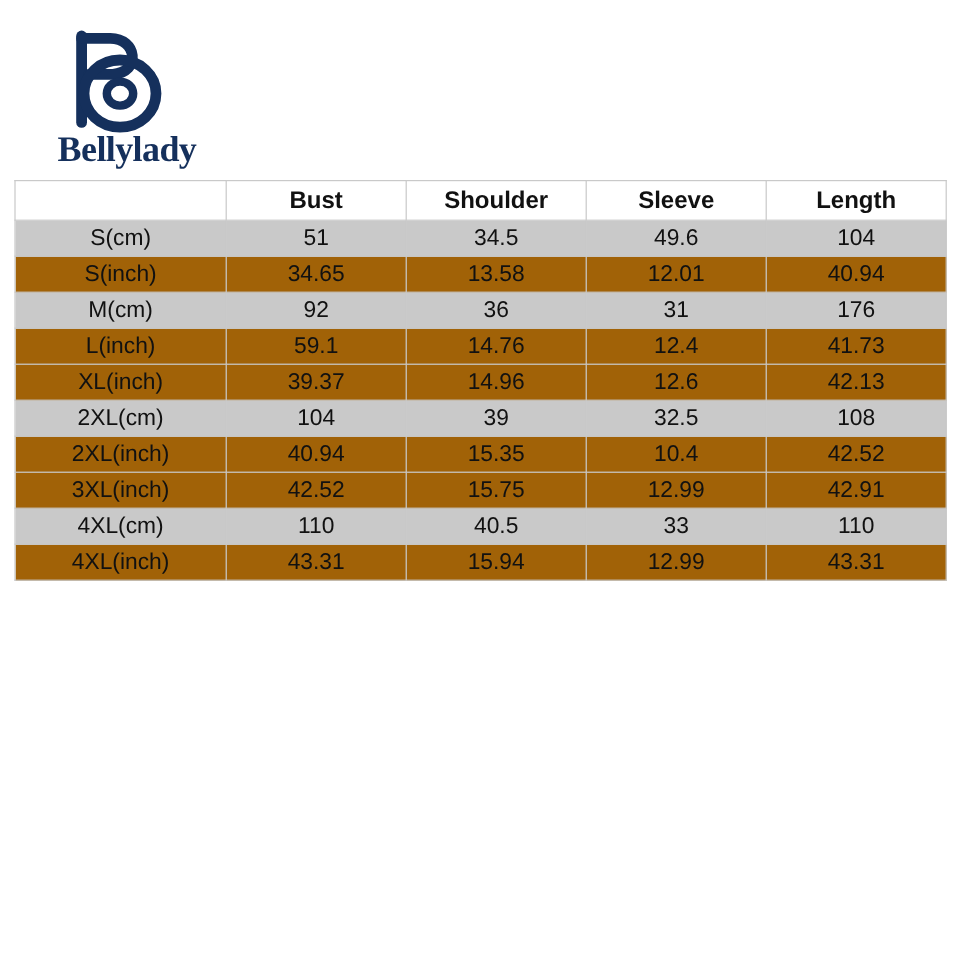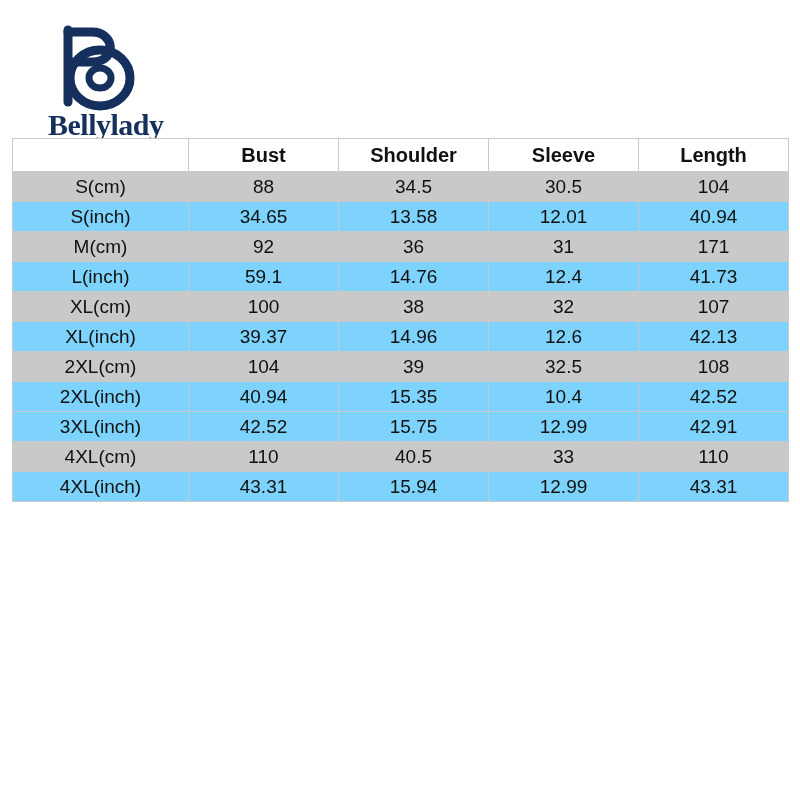--- a/index.html
+++ b/index.html
@@ -42,21 +42,21 @@
     color: #15305c;
     letter-spacing: -0.5px;
     margin-top: -6px;
     line-height: 1;
   }
 
   
   .size-table-wrap {
     position: absolute;
     left: 12px;
-    top: 138px;
+    top: 150px;
     width: 776px;
   }
   table.size-table {
     border-collapse: collapse;
     width: 776px;
     table-layout: fixed;
   }
   table.size-table td,
   table.size-table th {
     border: 1px solid #c9c9c9;
@@ -75,21 +75,21 @@
     height: 32px;
   }
   table.size-table thead th.corner {
     background: #ffffff;
     border-left: 1px solid #c9c9c9;
   }
   table.size-table tbody tr.shaded td {
     background: #c9c9c9;
   }
   table.size-table tbody tr.plain td {
-    background: #7dd3fc;
+    background: #a16207;
   }
   col.c-label { width: 176px; }
   col.c-data  { width: 150px; }
 </style>
 </head>
 <body>
 
 <div class="page">
 
   <div class="brand">
@@ -118,53 +118,46 @@
           <th class="corner"></th>
           <th>Bust</th>
           <th>Shoulder</th>
           <th>Sleeve</th>
           <th>Length</th>
         </tr>
       </thead>
       <tbody>
         <tr class="shaded">
           <td>S(cm)</td>
-          <td>88</td>
+          <td>51</td>
           <td>34.5</td>
-          <td>30.5</td>
+          <td>49.6</td>
           <td>104</td>
         </tr>
         <tr class="plain">
           <td>S(inch)</td>
           <td>34.65</td>
           <td>13.58</td>
           <td>12.01</td>
           <td>40.94</td>
         </tr>
         <tr class="shaded">
           <td>M(cm)</td>
           <td>92</td>
           <td>36</td>
           <td>31</td>
-          <td>171</td>
+          <td>176</td>
         </tr>
         <tr class="plain">
           <td>L(inch)</td>
           <td>59.1</td>
           <td>14.76</td>
           <td>12.4</td>
           <td>41.73</td>
         </tr>
-        <tr class="shaded">
-          <td>XL(cm)</td>
-          <td>100</td>
-          <td>38</td>
-          <td>32</td>
-          <td>107</td>
-        </tr>
         <tr class="plain">
           <td>XL(inch)</td>
           <td>39.37</td>
           <td>14.96</td>
           <td>12.6</td>
           <td>42.13</td>
         </tr>
         <tr class="shaded">
           <td>2XL(cm)</td>
           <td>104</td>

